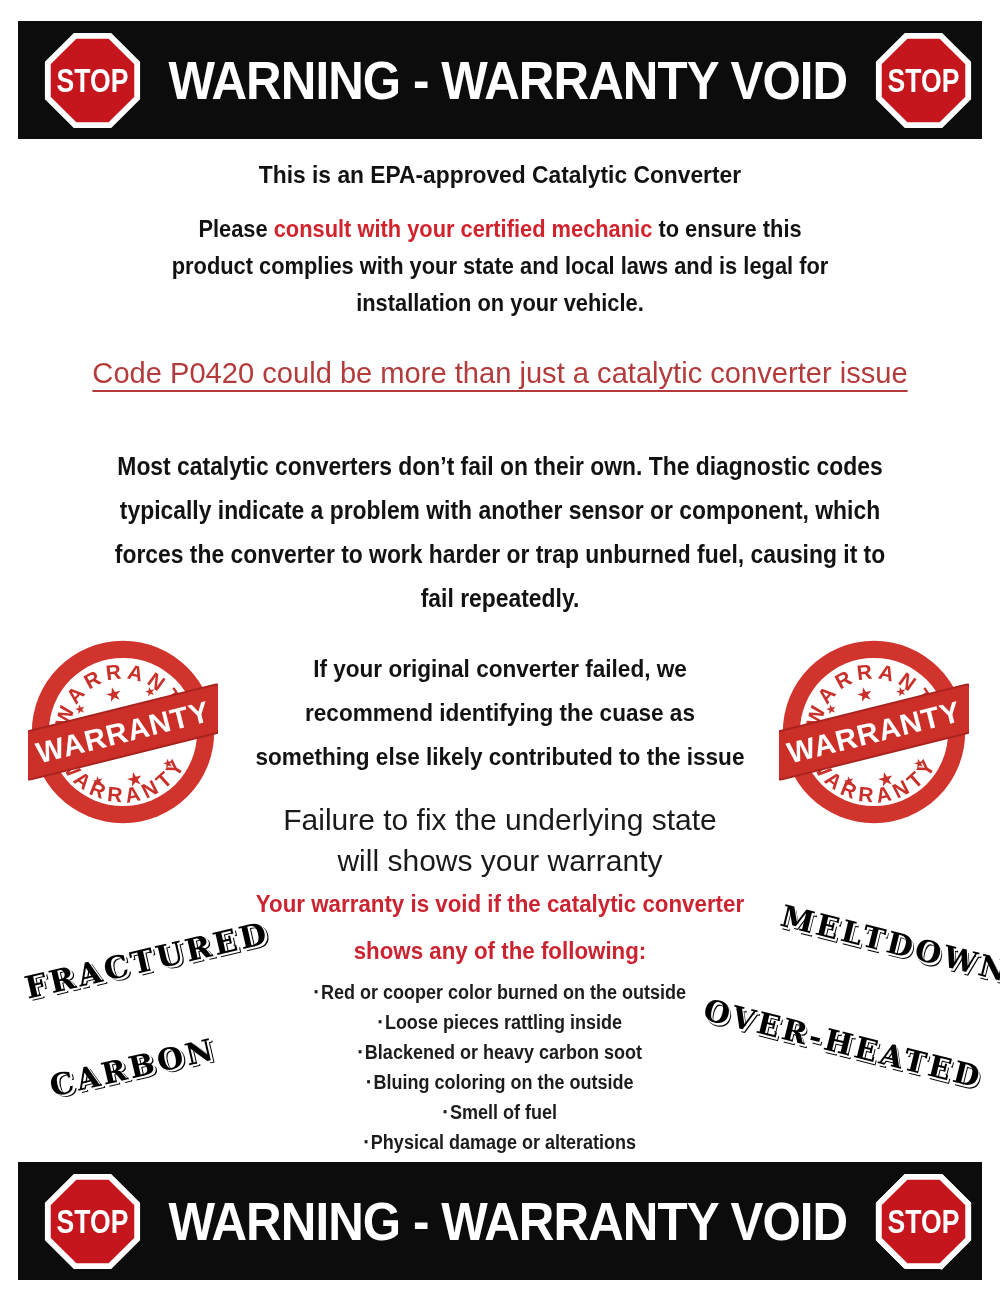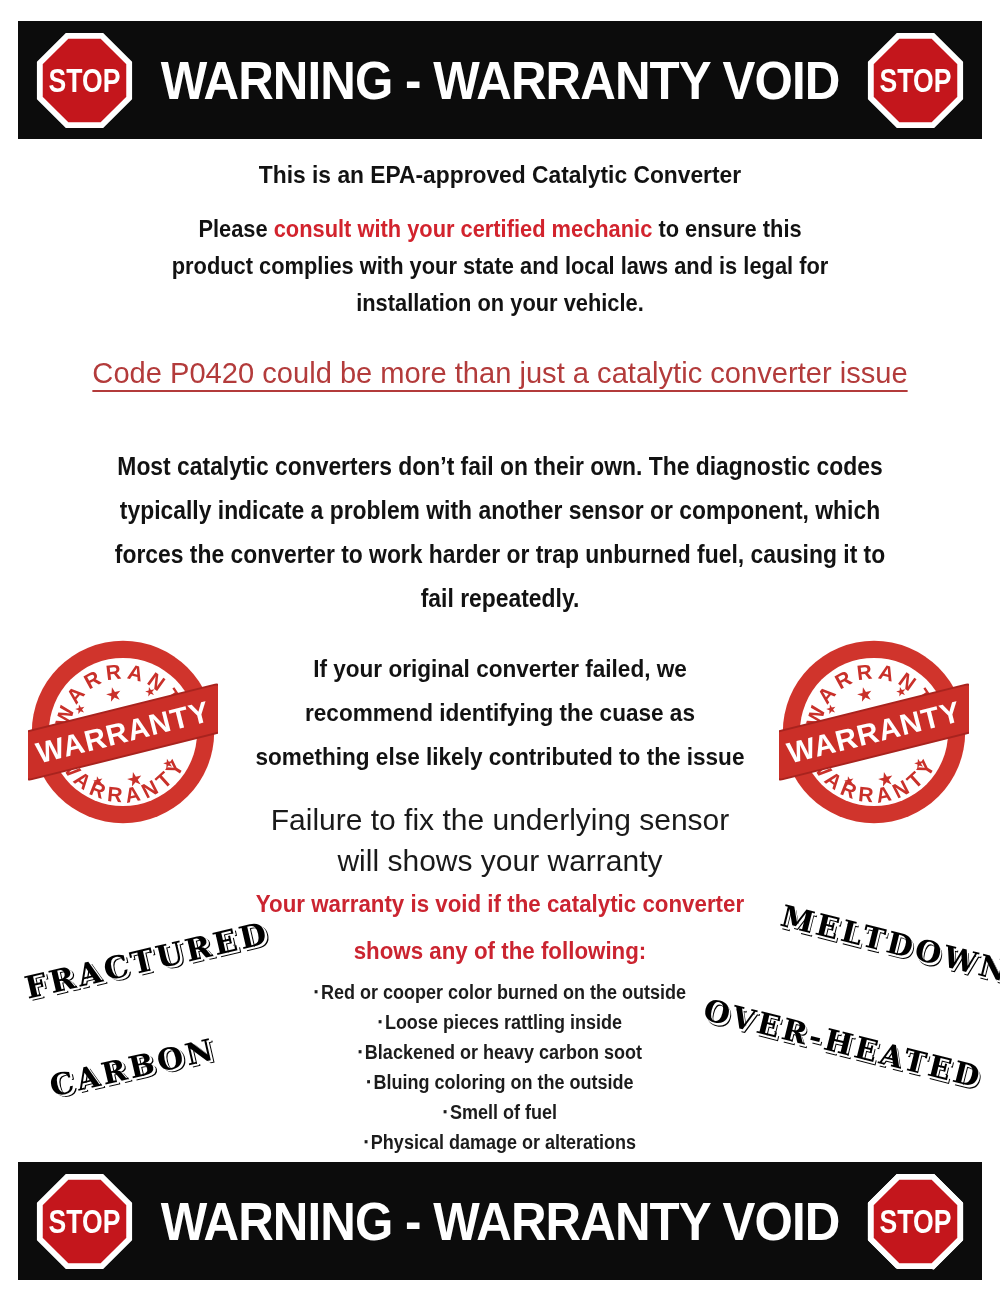--- a/index.html
+++ b/index.html
@@ -6,21 +6,21 @@
   .page{
     position:relative;width:1000px;height:1300px;background:#ffffff;
     font-family:"Liberation Sans",sans-serif;overflow:hidden;
   }
   .abs{position:absolute;left:0;right:0;text-align:center;}
 
   
   .banner{
     position:absolute;left:18px;width:964px;height:118px;background:#0c0c0c;
     display:flex;align-items:center;justify-content:space-between;
-    padding:0 16px;box-sizing:border-box;
+    padding:0 24px;box-sizing:border-box;
   }
   .banner.top{top:21px;}
   .banner.bottom{top:1162px;}
   .banner-title{
     flex:1;text-align:center;color:#ffffff;font-weight:bold;font-size:53px;
     letter-spacing:-1px;display:inline-block;transform:scaleX(0.93);white-space:nowrap;
   }
   .stop-svg{width:101px;height:101px;flex:0 0 auto;}
 
   
@@ -139,21 +139,21 @@
     </g>
   </svg>
 
   <div class="abs recommend">
     <div>If your original converter failed, we</div>
     <div>recommend identifying the cuase as</div>
     <div>something else likely contributed to the issue</div>
   </div>
 
   <div class="abs failure">
-    <div>Failure to fix the underlying sensor</div>
+    <div>Failure to fix the underlying state</div>
     <div>will shows your warranty</div>
   </div>
 
   <div class="abs voidred">
     <div>Your warranty is void if the catalytic converter</div>
     <div>shows any of the following:</div>
   </div>
 
   <div class="damage fractured">FRACTURED</div>
   <div class="damage meltdown">MELTDOWN</div>

